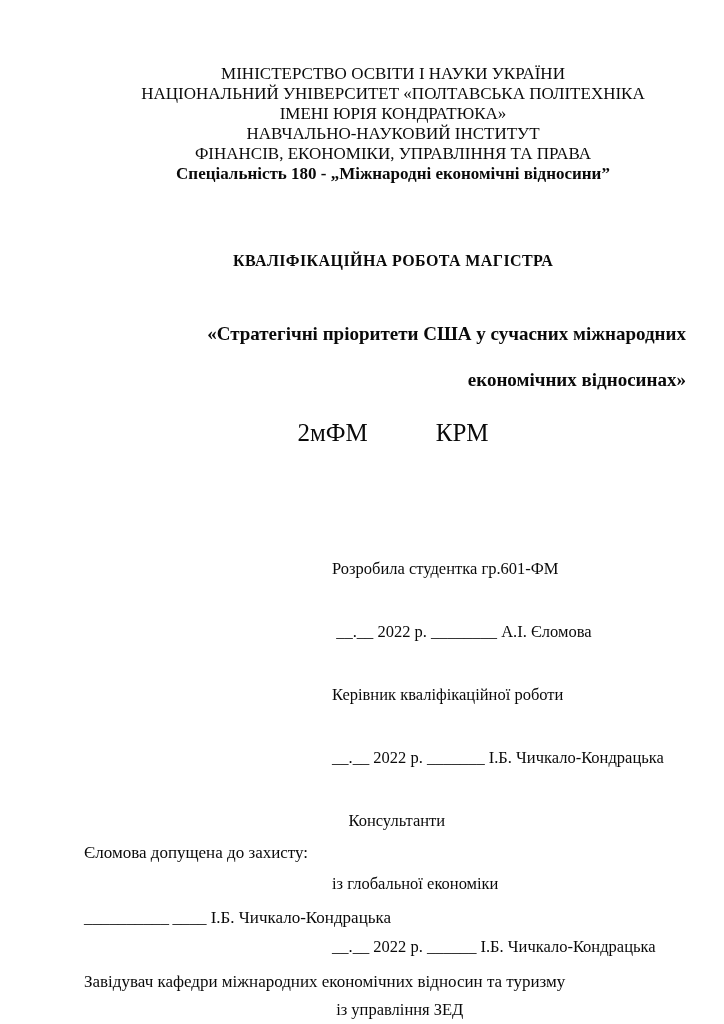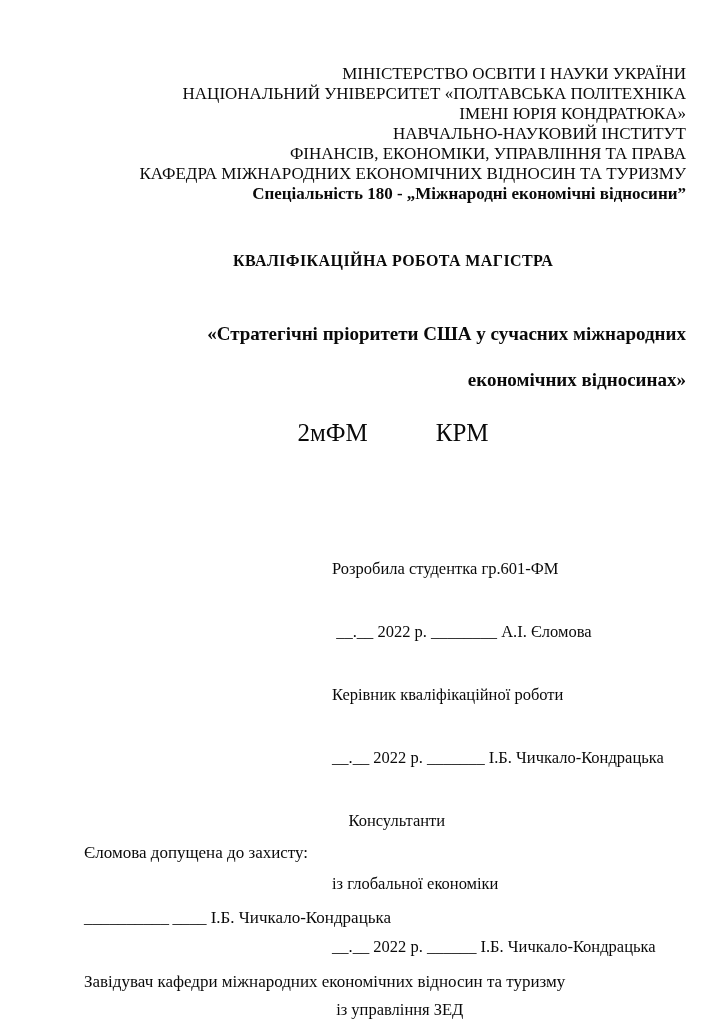--- a/index.html
+++ b/index.html
@@ -19,21 +19,21 @@
   .header-block {
     position: absolute;
     top: 64px;
     left: 100px;
     right: 38px;
     text-align: center;
     font-size: 17px;
     line-height: 20px;
     white-space: nowrap;
   }
-  .header-line { white-space: nowrap; text-align: right; }
+  .header-line { white-space: nowrap; }
   .specialty-line { font-weight: bold; }
   .work-type {
     position: absolute;
     top: 252px;
     left: 100px;
     right: 38px;
     text-align: center;
     font-size: 16px;
     font-weight: bold;
     letter-spacing: 0.4px;
@@ -87,21 +87,20 @@
 <body>
 
 <div class="page">
 
   <div class="header-block">
     <div class="header-line">МІНІСТЕРСТВО ОСВІТИ І НАУКИ УКРАЇНИ</div>
     <div class="header-line">НАЦІОНАЛЬНИЙ УНІВЕРСИТЕТ «ПОЛТАВСЬКА ПОЛІТЕХНІКА</div>
     <div class="header-line">ІМЕНІ ЮРІЯ КОНДРАТЮКА»</div>
     <div class="header-line">НАВЧАЛЬНО-НАУКОВИЙ ІНСТИТУТ</div>
     <div class="header-line">ФІНАНСІВ, ЕКОНОМІКИ, УПРАВЛІННЯ ТА ПРАВА</div>
-    <div class="header-line">КАФЕДРА МІЖНАРОДНИХ ЕКОНОМІЧНИХ ВІДНОСИН ТА ТУРИЗМУ</div>
     <div class="header-line specialty-line">Спеціальність 180 - „Міжнародні економічні відносини”</div>
   </div>
 
   <div class="work-type">КВАЛІФІКАЦІЙНА РОБОТА МАГІСТРА</div>
 
   <div class="thesis-title">
     <div>«Стратегічні пріоритети США у сучасних міжнародних</div>
     <div>економічних відносинах»</div>
   </div>
 

